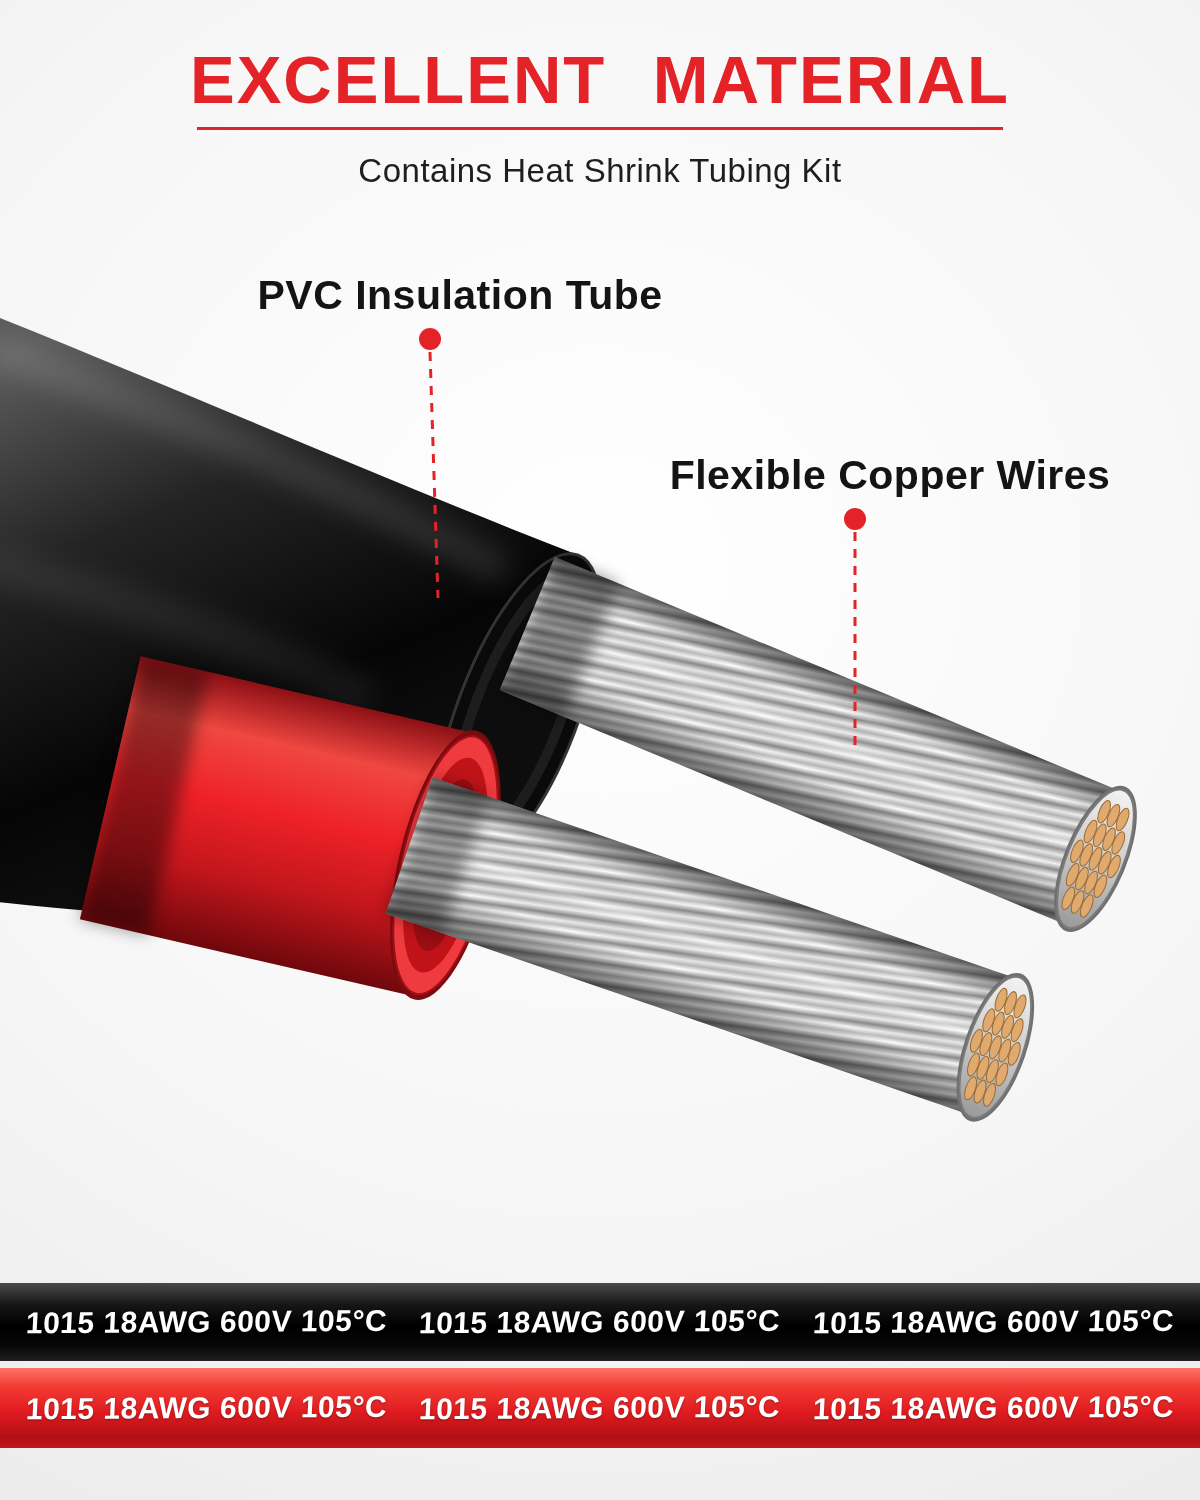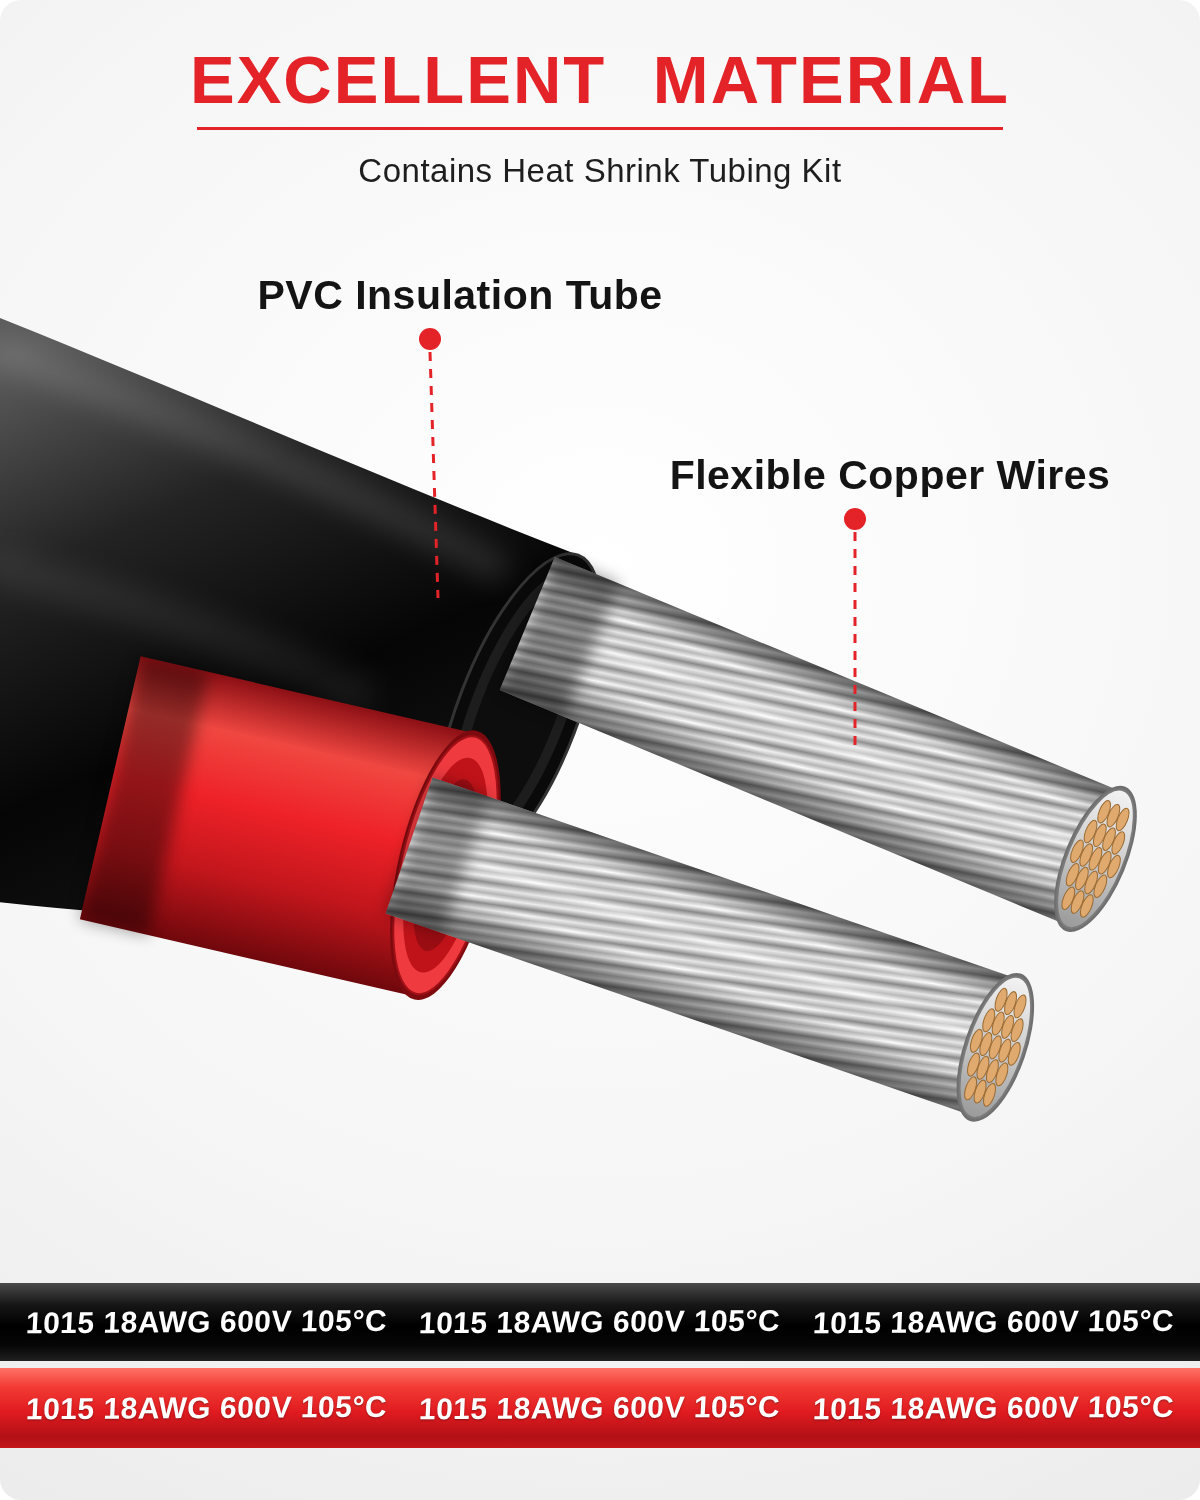--- a/index.html
+++ b/index.html
@@ -1,20 +1,19 @@
 <!DOCTYPE html>
 <html><head>
 <meta charset="utf-8">
 <style>
   html,body{margin:0;padding:0;}
   body{font-family:"Liberation Sans", sans-serif;}
   .stage{
     position:relative;width:1200px;height:1500px;overflow:hidden;
     background:radial-gradient(130% 95% at 50% 38%, #ffffff 0%, #f6f6f6 45%, #ececec 75%, #e2e2e2 100%);
-    border-radius:21px;
   }
   
   .hdr{position:absolute;top:0;left:0;width:100%;text-align:center;z-index:3;}
   .hdr h1{
     margin:46px 0 0 0;font-size:67px;line-height:1;font-weight:900;
     color:#e42328;letter-spacing:2px;word-spacing:26px;
   }
   .hdr .rule{width:806px;height:3px;background:#e42328;margin:14px auto 0 auto;}
   .hdr .sub{margin:22px 0 0 0;font-size:33px;color:#1e1e1e;font-weight:400;letter-spacing:.5px;}
   

